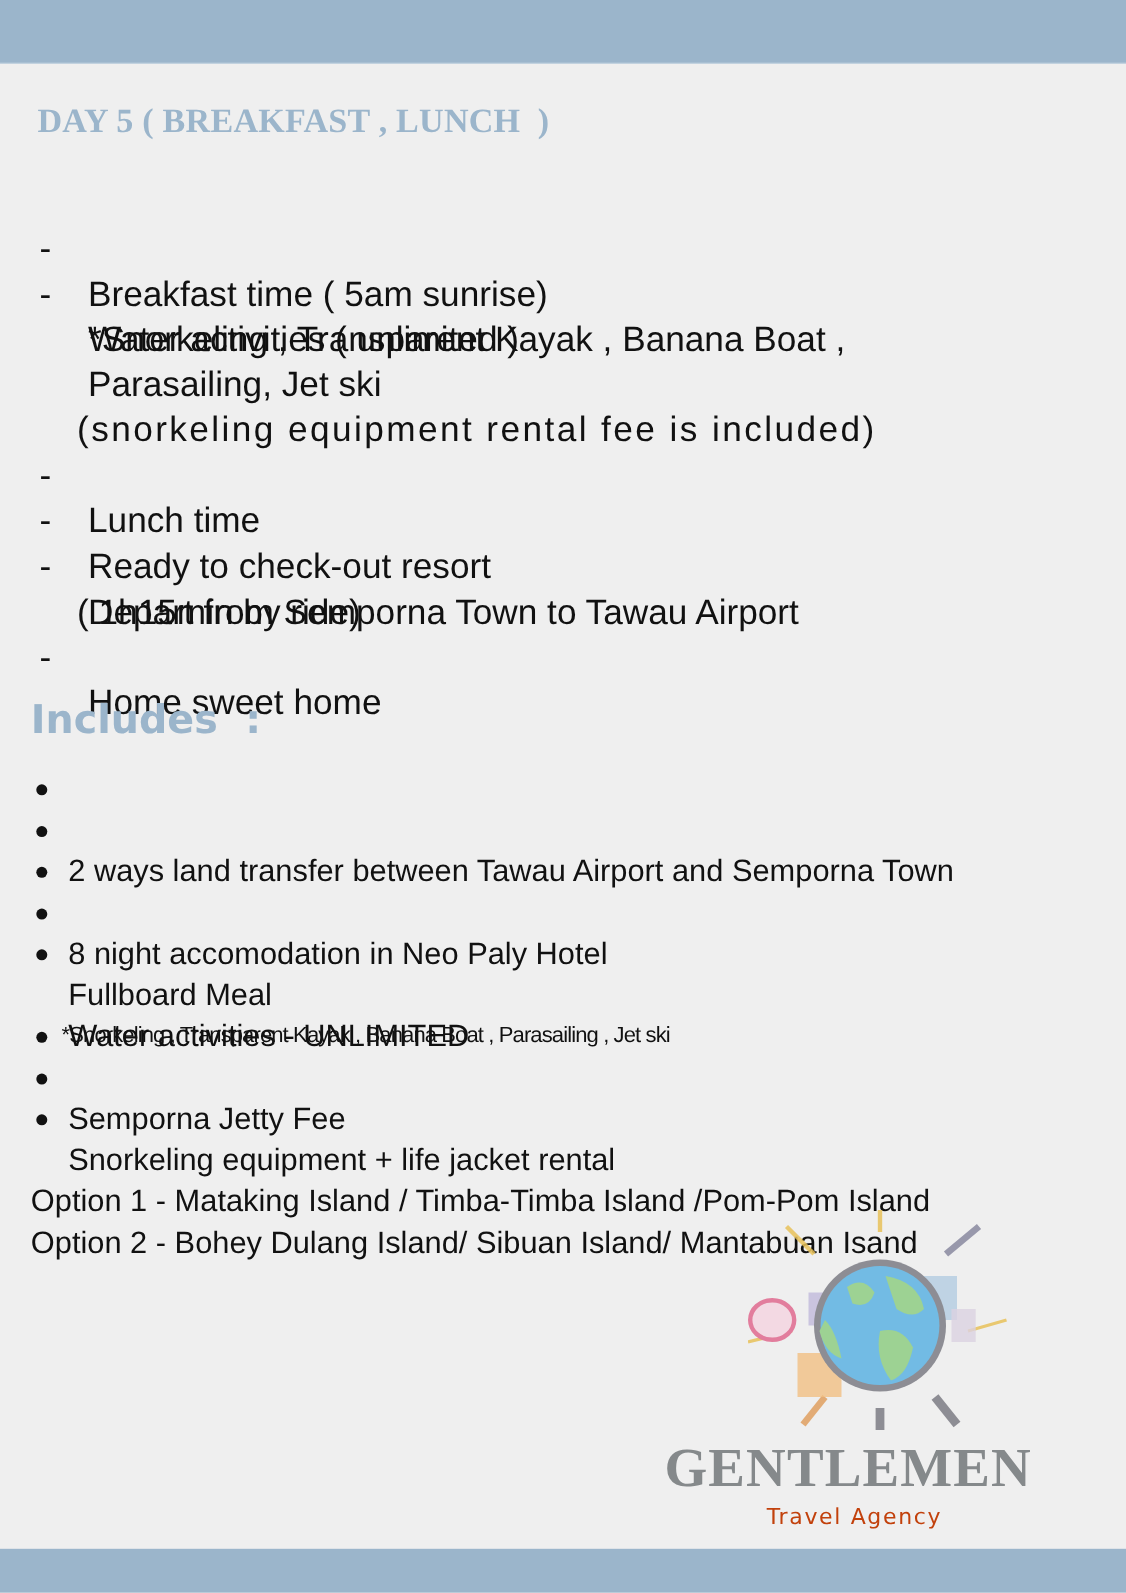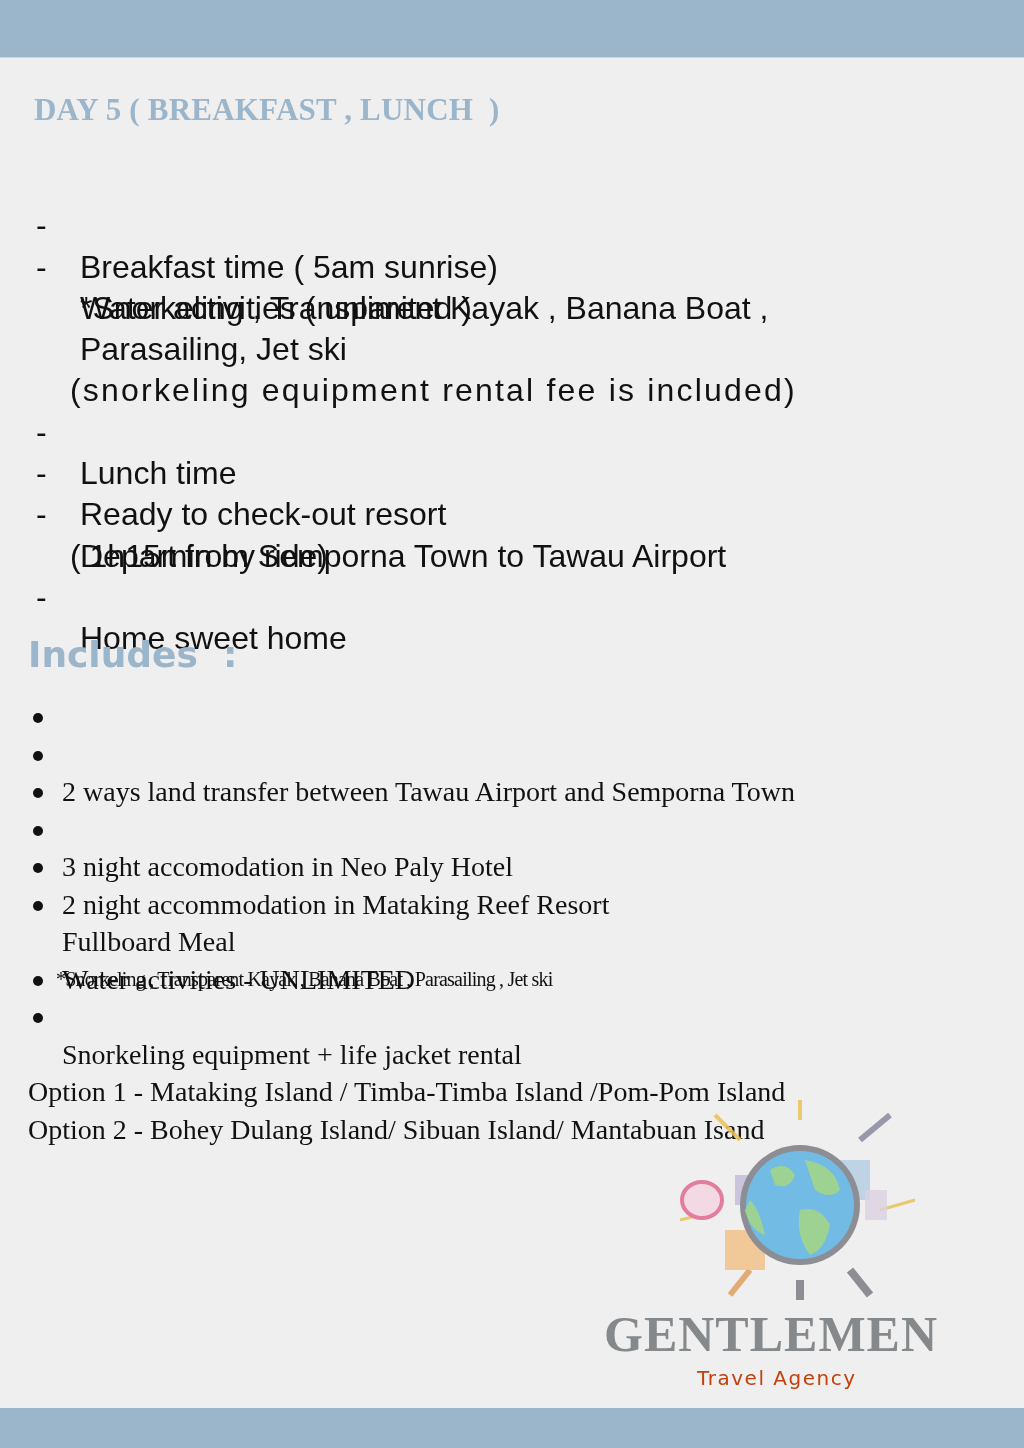--- a/index.html
+++ b/index.html
@@ -27,21 +27,21 @@
   .itin .txt { position: absolute; left: 80px; }
   .itin .txt.paren { left: 70px; letter-spacing: 2.2px; }
   .itin .txt.paren2 { left: 70px; }
 
   .inc-title {
     position: absolute; left: 28px; top: 634px;
     font-family: "DejaVu Sans", sans-serif; font-weight: bold;
     font-size: 36px; color: #9bb5cb; white-space: pre;
   }
 
-  .inc { position: absolute; left: 0; top: 698px; width: 1024px; font-family: Liberation Serif, serif; }
+  .inc { position: absolute; left: 0; top: 698px; width: 1024px; }
   .inc .line {
     position: relative; height: 37.5px; line-height: 37.5px;
     font-size: 28px; white-space: pre; color: #111;
   }
   .inc .bullet {
     position: absolute; left: 33px; top: 15px; width: 10px; height: 10px;
     border-radius: 50%; background: #111;
   }
   .inc .txt { position: absolute; left: 62px; }
   .inc .sub { position: absolute; left: 56px; font-size: 20px; letter-spacing: -0.8px; }
@@ -111,36 +111,36 @@
 <div class="inc">
   <div class="line">
     <span class="bullet"></span>
     <span class="txt">2 ways land transfer between Tawau Airport and Semporna Town</span>
   </div>
   <div class="line">
     <span class="bullet"></span>
   </div>
   <div class="line">
     <span class="bullet"></span>
-    <span class="txt">3 night accomodation in Neo Paly Hotel</span>
-  </div>
-  <div class="line">
-    <span class="bullet"></span>
-    <span class="txt">2 night accommodation in Mataking Reef Resort</span>
+    <span class="txt">8 night accomodation in Neo Paly Hotel</span>
   </div>
   <div class="line">
     <span class="bullet"></span>
     <span class="txt">Fullboard Meal</span>
   </div>
   <div class="line">
     <span class="bullet"></span>
     <span class="txt">Water activities - UNLIMITED</span>
   </div>
   <div class="line">
     <span class="sub">*Snorkeling , Transparent Kayak , Banana Boat , Parasailing , Jet ski</span>
+  </div>
+  <div class="line">
+    <span class="bullet"></span>
+    <span class="txt">Semporna Jetty Fee</span>
   </div>
   <div class="line">
     <span class="bullet"></span>
     <span class="txt">Snorkeling equipment + life jacket rental</span>
   </div>
   <div class="line">
     <span class="bullet"></span>
   </div>
   <div class="line">
     <span class="opt">Option 1 - Mataking Island / Timba-Timba Island /Pom-Pom Island</span>

